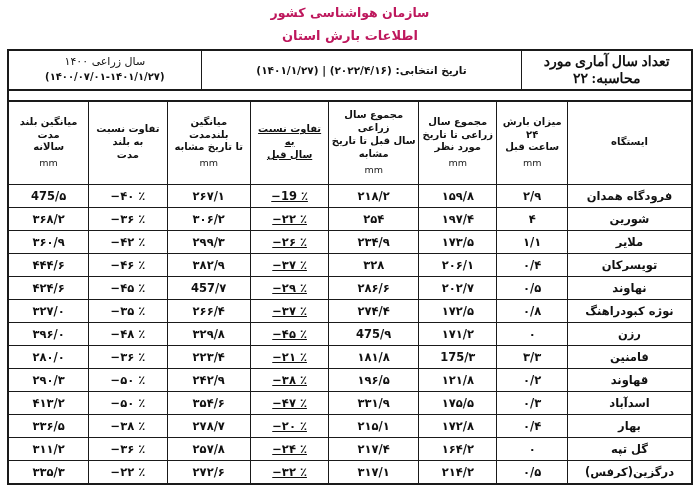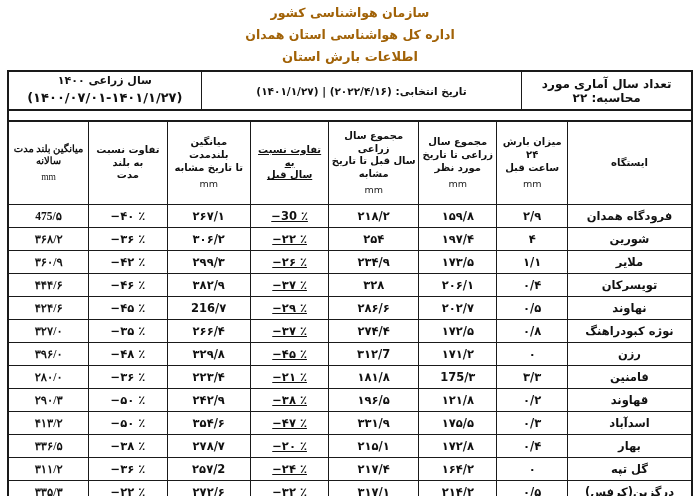--- a/index.html
+++ b/index.html
@@ -16,21 +16,21 @@
   .page{width:700px;height:496px;position:relative;box-sizing:border-box;}
 
   
   .titles{
     width:100%;
     text-align:center;
     padding-top:7px;
   }
   .titles .tline{
     font-weight:bold;
-    color:#a16207;
+    color:#be185d;
     line-height:1.0;
   }
   .t1{font-size:12.5px;margin-bottom:9px;}
   .t2{font-size:12.5px;margin-bottom:9px;}
   .t3{font-size:13px;margin-bottom:7px;}
 
   
   .infobar{
     width:686px;
     margin:0 auto;
@@ -39,25 +39,25 @@
     table-layout:fixed;
     height:41px;
   }
   .infobar td{
     border:1px solid #1a1a1a;
     text-align:center;
     vertical-align:middle;
     font-weight:bold;
     padding:2px 4px;
   }
-  .info-count{width:24.5%;font-size:12px;}
+  .info-count{width:24.5%;font-size:14px;font-family:Liberation Serif, serif;}
   .info-date{width:47.5%;font-size:10.5px;}
   .info-year{width:28%;font-size:10.5px;line-height:1.35;}
-  .info-year .yr-main{display:block;font-size:11px;font-weight:bold;}
-  .info-year .yr-sub{display:block;font-size:13px;font-weight:bold;letter-spacing:0;}
+  .info-year .yr-main{display:block;font-size:11px;font-weight:normal;}
+  .info-year .yr-sub{display:block;font-size:10px;font-weight:bold;letter-spacing:0;}
 
   
   .spacer-strip{
     width:686px;margin:0 auto;height:9px;
     border-right:2px solid #1a1a1a;
     border-left:2px solid #1a1a1a;
     border-bottom:0;border-top:0;
     box-sizing:border-box;
   }
 
@@ -96,38 +96,37 @@
     padding:0 3px;
     white-space:nowrap;
   }
   .col-station{width:18.5%;}
   .col-24h{width:10.2%;}
   .col-sum-year{width:11.4%;}
   .col-sum-prev{width:13.2%;}
   .col-diff-prev{width:11.4%;text-decoration:underline;}
   .col-lt-date{width:12.2%;}
   .col-diff-lt{width:11.4%;}
-  .col-lt-annual{width:11.7%;font-family:Liberation Serif, serif;}
+  .col-lt-annual{width:11.7%;}
 
   td.station{
     text-align:center;
     padding-left:9px;
     font-size:11px;
   }
   td.num{direction:ltr;unicode-bidi:bidi-override;}
   td.pct{direction:ltr;unicode-bidi:bidi-override;letter-spacing:.3px;}
 </style>
 </head>
 <body>
 
 <div class="page">
 
   <div class="titles">
     <div class="tline t1">سازمان هواشناسی کشور</div>
-    <div class="tline t2">اداره کل هواشناسی استان همدان</div>
     <div class="tline t3">اطلاعات بارش استان</div>
   </div>
 
   <table class="infobar">
     <tbody>
         <tr>
       <td class="info-count">تعداد سال آماری مورد محاسبه: ۲۲</td>
       <td class="info-date">تاریخ انتخابی:  (۲۰۲۲/۴/۱۶)   |   (۱۴۰۱/۱/۲۷)</td>
       <td class="info-year">
         <span class="yr-main">سال زراعی ۱۴۰۰</span>
@@ -151,21 +150,21 @@
           <th class="col-diff-lt">تفاوت نسبت به بلند<br>مدت</th>
           <th class="col-lt-annual">میانگین بلند مدت<br>سالانه<span class="unit">mm</span></th>
         </tr>
     </thead>
     <tbody id="body-rows">
         <tr>
           <td class="col-station station">فرودگاه همدان</td>
           <td class="col-24h num">۲/۹</td>
           <td class="col-sum-year num">۱۵۹/۸</td>
           <td class="col-sum-prev num">۲۱۸/۲</td>
-          <td class="col-diff-prev pct">−30 ٪</td>
+          <td class="col-diff-prev pct">−19 ٪</td>
           <td class="col-lt-date num">۲۶۷/۱</td>
           <td class="col-diff-lt pct">−۴۰ ٪</td>
           <td class="col-lt-annual num">475/۵</td>
         </tr>
         <tr>
           <td class="col-station station">شورین</td>
           <td class="col-24h num">۴</td>
           <td class="col-sum-year num">۱۹۷/۴</td>
           <td class="col-sum-prev num">۲۵۴</td>
           <td class="col-diff-prev pct">−۲۲ ٪</td>
@@ -192,39 +191,39 @@
           <td class="col-lt-date num">۳۸۲/۹</td>
           <td class="col-diff-lt pct">−۴۶ ٪</td>
           <td class="col-lt-annual num">۴۴۴/۶</td>
         </tr>
         <tr>
           <td class="col-station station">نهاوند</td>
           <td class="col-24h num">۰/۵</td>
           <td class="col-sum-year num">۲۰۲/۷</td>
           <td class="col-sum-prev num">۲۸۶/۶</td>
           <td class="col-diff-prev pct">−۲۹ ٪</td>
-          <td class="col-lt-date num">216/۷</td>
+          <td class="col-lt-date num">457/۷</td>
           <td class="col-diff-lt pct">−۴۵ ٪</td>
           <td class="col-lt-annual num">۴۲۴/۶</td>
         </tr>
         <tr>
           <td class="col-station station">نوژه کبودراهنگ</td>
           <td class="col-24h num">۰/۸</td>
           <td class="col-sum-year num">۱۷۲/۵</td>
           <td class="col-sum-prev num">۲۷۴/۴</td>
           <td class="col-diff-prev pct">−۳۷ ٪</td>
           <td class="col-lt-date num">۲۶۶/۴</td>
           <td class="col-diff-lt pct">−۳۵ ٪</td>
           <td class="col-lt-annual num">۳۲۷/۰</td>
         </tr>
         <tr>
           <td class="col-station station">رزن</td>
           <td class="col-24h num">۰</td>
           <td class="col-sum-year num">۱۷۱/۲</td>
-          <td class="col-sum-prev num">۳۱۲/7</td>
+          <td class="col-sum-prev num">475/۹</td>
           <td class="col-diff-prev pct">−۴۵ ٪</td>
           <td class="col-lt-date num">۳۲۹/۸</td>
           <td class="col-diff-lt pct">−۴۸ ٪</td>
           <td class="col-lt-annual num">۳۹۶/۰</td>
         </tr>
         <tr>
           <td class="col-station station">فامنین</td>
           <td class="col-24h num">۳/۳</td>
           <td class="col-sum-year num">175/۳</td>
           <td class="col-sum-prev num">۱۸۱/۸</td>
@@ -262,21 +261,21 @@
           <td class="col-lt-date num">۲۷۸/۷</td>
           <td class="col-diff-lt pct">−۳۸ ٪</td>
           <td class="col-lt-annual num">۳۳۶/۵</td>
         </tr>
         <tr>
           <td class="col-station station">گل تپه</td>
           <td class="col-24h num">۰</td>
           <td class="col-sum-year num">۱۶۴/۲</td>
           <td class="col-sum-prev num">۲۱۷/۴</td>
           <td class="col-diff-prev pct">−۲۴ ٪</td>
-          <td class="col-lt-date num">۲۵۷/2</td>
+          <td class="col-lt-date num">۲۵۷/۸</td>
           <td class="col-diff-lt pct">−۳۶ ٪</td>
           <td class="col-lt-annual num">۳۱۱/۲</td>
         </tr>
         <tr>
           <td class="col-station station">درگزین(کرفس)</td>
           <td class="col-24h num">۰/۵</td>
           <td class="col-sum-year num">۲۱۴/۲</td>
           <td class="col-sum-prev num">۳۱۷/۱</td>
           <td class="col-diff-prev pct">−۳۲ ٪</td>
           <td class="col-lt-date num">۲۷۲/۶</td>

